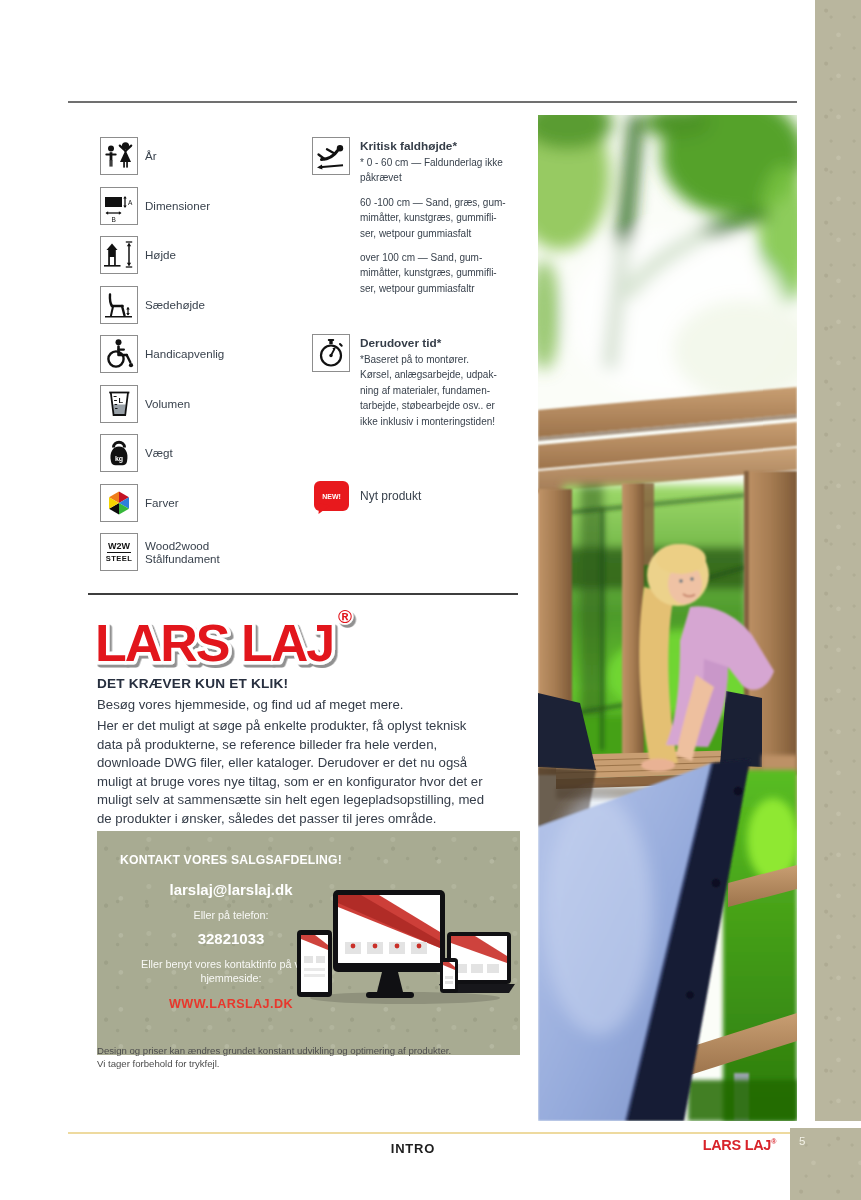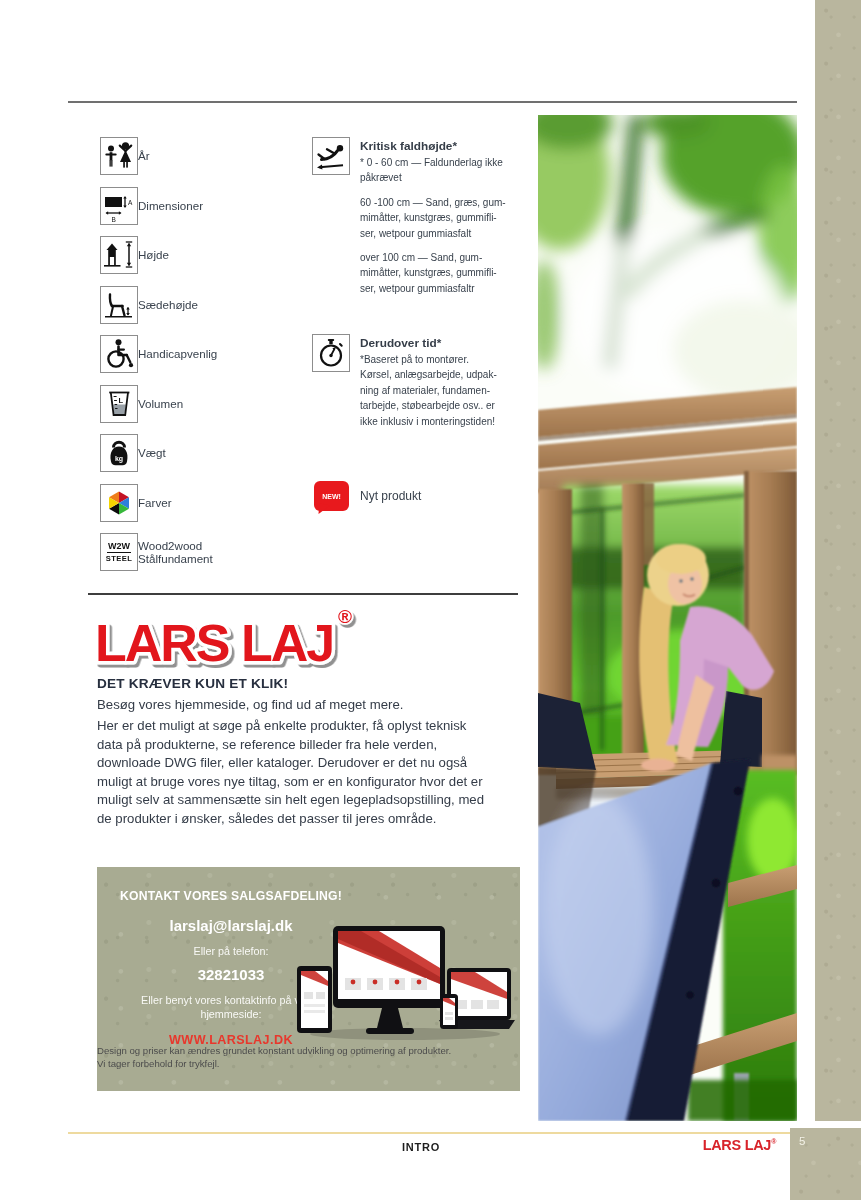--- a/index.html
+++ b/index.html
@@ -7,21 +7,21 @@
         font-family:"Liberation Sans",sans-serif;color:#353d48;}
   .abs{position:absolute;}
   .ws{white-space:pre-line;}
 
   
   .top-rule{left:68px;top:101px;width:729px;height:2px;background:#4c4c4c;opacity:.8;}
   .logo-rule{left:88px;top:593px;width:430px;height:2px;background:#3e3e3e;}
 
   
   .legend-col{left:100px;top:137px;display:flex;flex-direction:column;gap:11.5px;}
-  .legend-row{display:flex;align-items:center;gap:0;height:38px;}
+  .legend-row{display:flex;align-items:center;gap:7px;height:38px;}
   .iconbox{width:38px;height:38px;box-sizing:border-box;border:1px solid #8d8d8d;background:#fff;
            display:flex;flex-direction:column;align-items:center;justify-content:center;flex:0 0 38px;}
   .legend-label{font-size:11.6px;line-height:13.5px;color:#39424d;}
   .w2w-top{font-size:9px;font-weight:bold;border-bottom:1.4px solid #111;padding:0 1px 1px;line-height:9px;color:#111;}
   .w2w-bottom{font-size:7.6px;font-weight:bold;letter-spacing:.4px;margin-top:2px;line-height:8px;color:#111;}
 
   .block-title{font-size:11.8px;font-weight:bold;color:#353d48;margin:0 0 2px 0;}
   .block-text{font-size:10px;line-height:15.4px;color:#39424d;margin:0 0 9px 0;}
 
   .bubble{width:35px;height:30px;background:#e8191d;border-radius:6px;color:#fff;
@@ -35,31 +35,31 @@
   .intro-sub{left:97px;top:697px;font-size:13.2px;color:#343c48;}
   .intro-body{left:97px;top:717px;width:430px;font-size:13.2px;line-height:18.5px;color:#343c48;}
 
   
   .contact-box{left:97px;top:831px;width:423px;height:224px;background-color:#a8ab92;
       background-image:
         radial-gradient(circle at 22% 31%, rgba(60,60,40,.10) 0 1.6px, transparent 2.6px),
         radial-gradient(circle at 71% 64%, rgba(50,55,35,.09) 0 1.3px, transparent 2.2px),
         radial-gradient(circle at 45% 82%, rgba(255,255,245,.14) 0 1.8px, transparent 2.8px),
         radial-gradient(circle at 85% 18%, rgba(255,255,245,.10) 0 2px, transparent 3px);
-      background-size:41px 57px,29px 43px,53px 37px,61px 47px;margin-top:36px;}
+      background-size:41px 57px,29px 43px,53px 37px,61px 47px;}
   .contact-text{position:absolute;left:8px;top:22px;width:252px;text-align:center;color:#fdfdf6;}
   .contact-heading{font-size:12.2px;font-weight:bold;letter-spacing:.2px;margin:0 0 14px 0;color:#ffffff;}
   .contact-line{font-size:10.8px;line-height:14px;margin:0 0 12px 0;color:rgba(255,255,254,.92);}
   .contact-strong{font-size:15px;font-weight:bold;margin:0 0 10px 0;color:#ffffff;}
   .contact-web{font-size:12.6px;font-weight:bold;color:#e8372c;letter-spacing:.4px;margin-top:2px;}
 
   
   .disclaimer{left:97px;top:1044px;width:440px;font-size:9.6px;line-height:13px;color:#4c4c4c;}
   .footer-rule{left:68px;top:1132px;width:722px;height:2px;background:#eeda9f;}
-  .footer-section{left:60px;top:1141px;width:722px;text-align:center;font-size:11px;
+  .footer-section{left:52px;top:1141px;width:722px;text-align:center;font-size:13px;
                   letter-spacing:.8px;font-weight:bold;color:#1e1e1e;}
   .footer-brand{right:85px;top:1137px;font-size:14.5px;font-weight:800;color:#d8232a;letter-spacing:-.3px;}
   .footer-brand sup{font-size:7px;}
 
   .kraft{background-color:#b9b69e;
       background-image:
         radial-gradient(circle at 30% 20%, rgba(80,70,40,.10) 0 1.5px, transparent 2.5px),
         radial-gradient(circle at 70% 55%, rgba(70,60,30,.08) 0 1.2px, transparent 2px),
         radial-gradient(circle at 50% 85%, rgba(255,255,240,.12) 0 1.8px, transparent 2.8px);
       background-size:37px 53px,23px 31px,47px 41px;}

